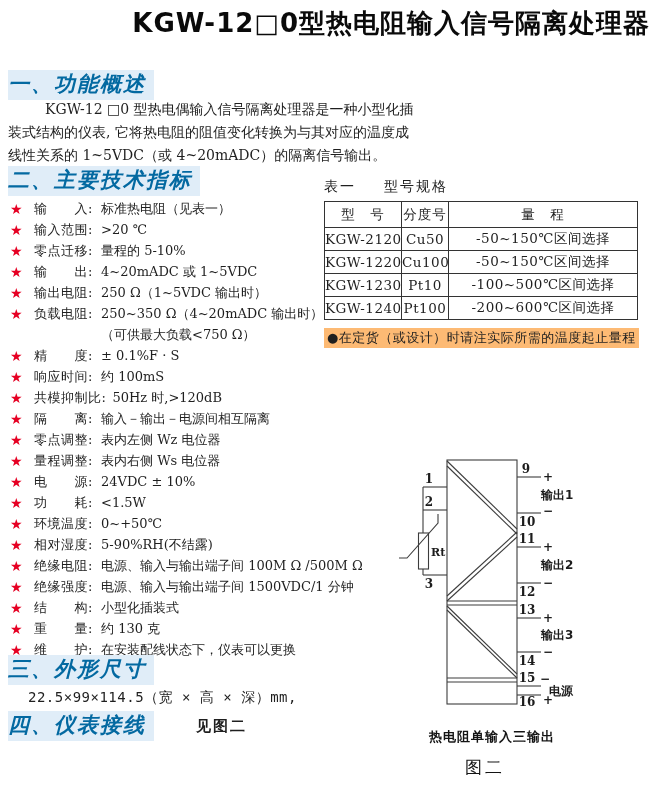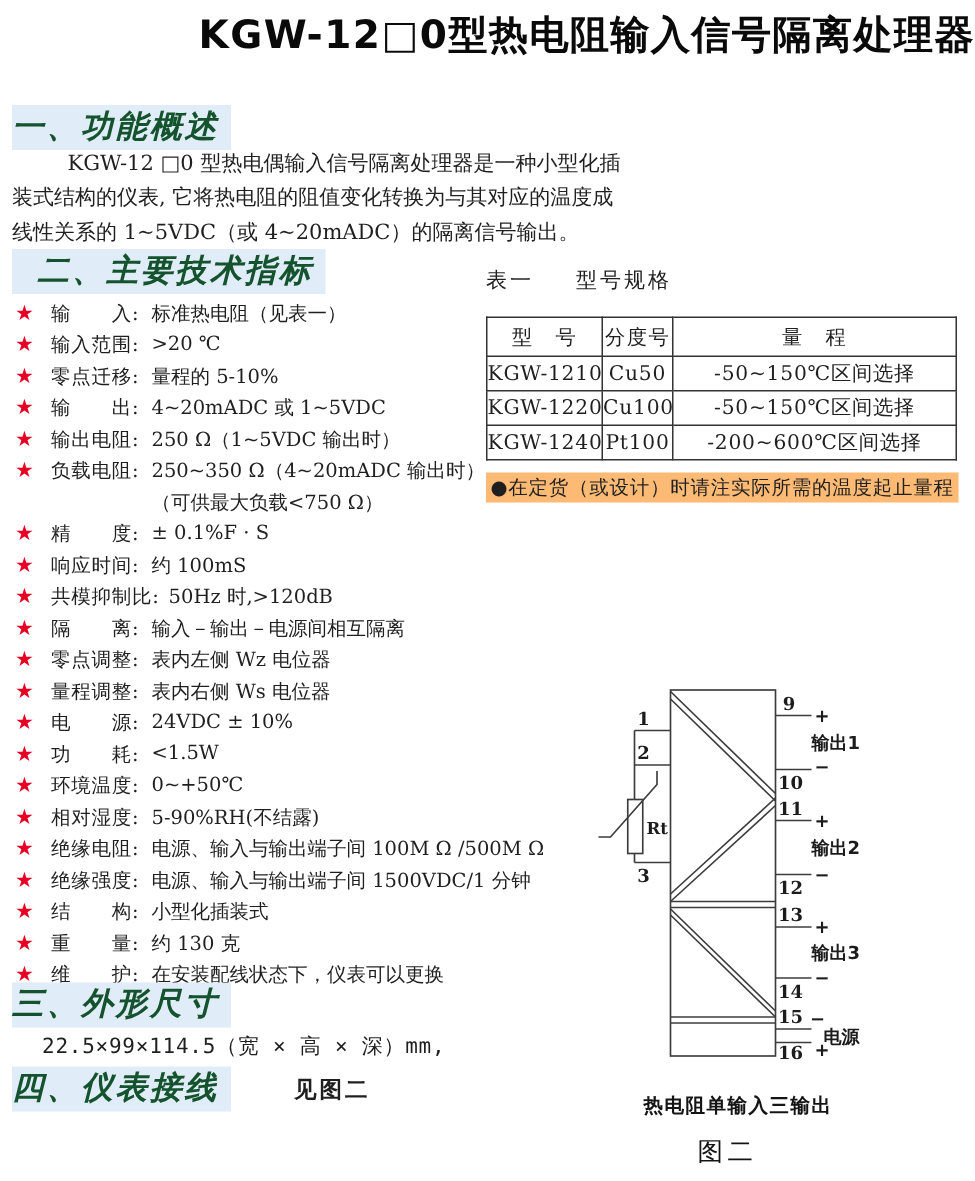--- a/index.html
+++ b/index.html
@@ -1,41 +1,41 @@
 <!DOCTYPE html>
 <html><head>
 <meta charset="utf-8">
 <style>
   html,body{margin:0;padding:0;}
   body{width:650px;height:787px;background:#ffffff;position:relative;
        font-family:"DejaVu Serif","Liberation Serif",serif;color:#1f1f1f;overflow:hidden;}
   .abs{position:absolute;}
   .title{top:6px;left:0;width:650px;text-align:right;font-family:"DejaVu Sans","Liberation Sans",sans-serif;
          font-weight:900;font-size:26px;letter-spacing:1px;color:#0a0a0a;white-space:nowrap;}
-  .heading{left:8px;color:#14532d;font-style:italic;font-weight:bold;font-size:21px;letter-spacing:2px;
+  .heading{left:8px;color:#0369a1;font-style:italic;font-weight:bold;font-size:21px;letter-spacing:2px;
            background:#e0edf8;padding:0 8px 2px 0;white-space:nowrap;}
   .h1pos{top:70px;}
-  .h2pos{top:166px;padding-left:17px;}
+  .h2pos{top:166px;}
   .h3pos{top:655px;}
   .h4pos{top:711px;}
   .para{top:98px;left:8px;width:398px;font-size:14px;line-height:23px;}
   .pline{white-space:nowrap;}
   .indent{text-indent:37px;}
   .spec-list{top:198px;left:10px;}
   .spec-row{display:flex;align-items:center;height:21px;font-size:13px;white-space:nowrap;}
   .star{width:24px;color:#e60023;font-size:14px;line-height:1;}
   .spec-label{min-width:61px;white-space:pre;letter-spacing:0.5px;}
   .spec-value{margin-left:6px;white-space:pre;}
   .cont-ind{margin-left:91px;}
   .dims{top:689px;left:28px;font-family:"DejaVu Sans Mono","Liberation Mono",monospace;
         font-size:14px;letter-spacing:0.5px;white-space:nowrap;}
   .wiring-note{top:717px;left:196px;font-family:"DejaVu Sans","Liberation Sans",sans-serif;
                font-weight:bold;font-size:15px;letter-spacing:2px;}
   .table-block{top:178px;left:324px;width:316px;}
-  .table-caption{font-size:14px;letter-spacing:2px;margin-bottom:15px;display:flex;}
+  .table-caption{font-size:14px;letter-spacing:2px;margin-bottom:5px;display:flex;}
   .cap2{margin-left:28px;}
   table.spec-table{border-collapse:collapse;width:313px;table-layout:fixed;}
   .spec-table th,.spec-table td{border:1.3px solid #333;text-align:center;font-weight:normal;padding:0;margin-left:40px;}
   .spec-table th{font-size:13.5px;height:25px;letter-spacing:1px;}
   .spec-table td{font-size:13.5px;height:22px;letter-spacing:0.5px;white-space:nowrap;}
   .c1{width:77px;} .c2{width:47px;} .c3{width:189px;}
   .table-note{margin-top:8px;display:inline-block;font-size:13px;letter-spacing:0.5px;
               background:#fdba74;padding:1px 3px;white-space:nowrap;}
   svg.diagram{left:395px;top:455px;}
   .dline{stroke:#3c3c3c;stroke-width:1.1;fill:none;}
@@ -192,28 +192,33 @@
         </colgroup>
       <thead>
         <tr>
           <th>型　号</th>
           <th>分度号</th>
           <th>量　程</th>
         </tr>
       </thead>
       <tbody>
         <tr>
-          <td>KGW-1210</td>
+          <td>KGW-2120</td>
           <td>Cu50</td>
           <td>-50~150℃区间选择</td>
         </tr>
         <tr>
           <td>KGW-1220</td>
           <td>Cu100</td>
           <td>-50~150℃区间选择</td>
+        </tr>
+        <tr>
+          <td>KGW-1230</td>
+          <td>Pt10</td>
+          <td>-100~500℃区间选择</td>
         </tr>
         <tr>
           <td>KGW-1240</td>
           <td>Pt100</td>
           <td>-200~600℃区间选择</td>
         </tr>
       </tbody>
     </table>
     <div class="table-note">●在定货（或设计）时请注实际所需的温度起止量程</div>
   </div>

